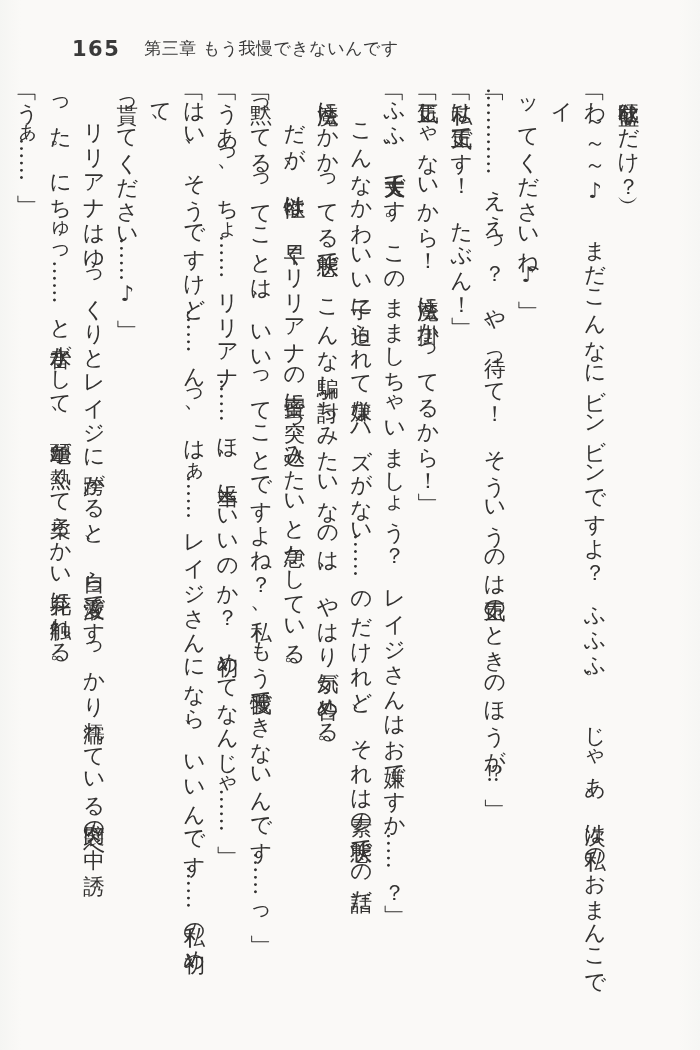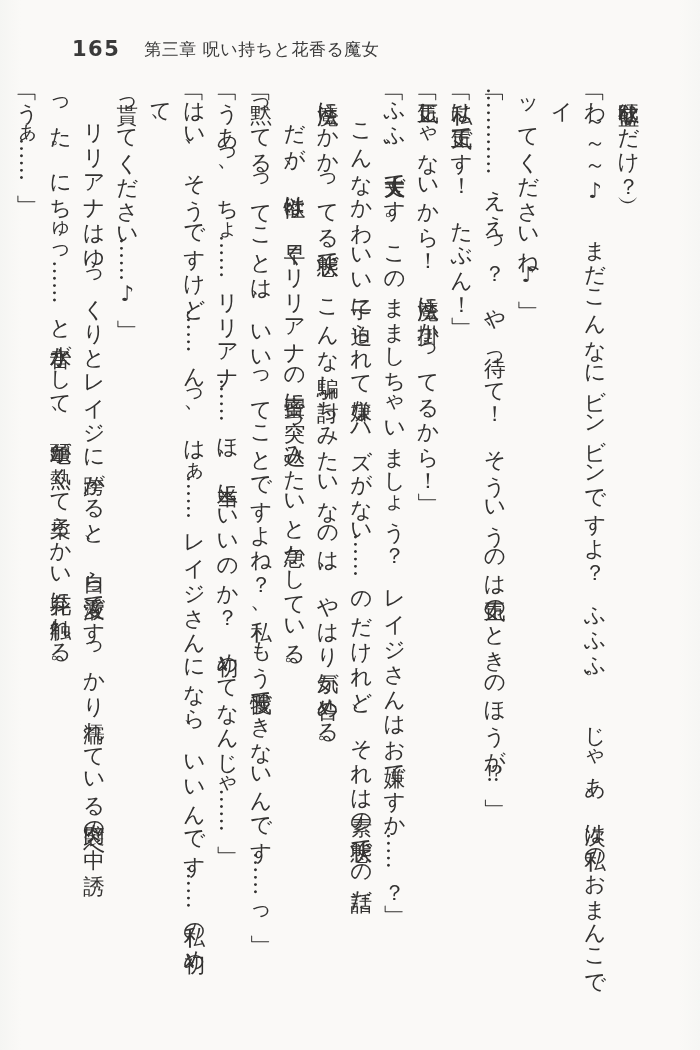--- a/index.html
+++ b/index.html
@@ -13,21 +13,21 @@
   .page {
     position: absolute;
     inset: 0;
     background: linear-gradient(90deg, #f5f5f3 0%, #faf9f7 3%, #faf9f7 97%, #f6f6f4 100%);
   }
   .page-header {
     position: absolute;
     top: 37px;
     left: 72px;
     display: flex;
-    align-items: center;
+    align-items: flex-start;
     gap: 24px;
     font-family: "DejaVu Sans", "Liberation Sans", sans-serif;
     color: #3a3a3a;
     white-space: nowrap;
   }
   .page-number {
     font-size: 21px;
     font-weight: 600;
     letter-spacing: 1.5px;
   }
@@ -54,21 +54,21 @@
     font-kerning: none;
   }
 </style>
 </head>
 <body>
 
 <div class="page">
 
   <header class="page-header">
     <span class="page-number">165</span>
-    <span class="chapter-title">第三章 呪い持ちと花香る魔女</span>
+    <span class="chapter-title">第三章 もう我慢できないんです</span>
   </header>
 
   <main class="text-block">
     <p class="tcol">欲旺盛なだけ？）</p>
       <p class="tcol">「わ～～～♪　まだこんなにビンビンですよ？　ふふふ。　じゃあ、次は私のおまんこでイ</p>
       <p class="tcol">ッてくださいね♪」</p>
       <p class="tcol">「…………ええっ？　や、待って！　そういうのは正気のときのほうが⁉」</p>
       <p class="tcol">「私は正気です！　たぶん！」</p>
       <p class="tcol">「正気じゃないから！　魔法に掛かってるから！」</p>
       <p class="tcol">「ふふ、大丈夫です。このまましちゃいましょう？　レイジさんはお嫌ですか……？」</p>

